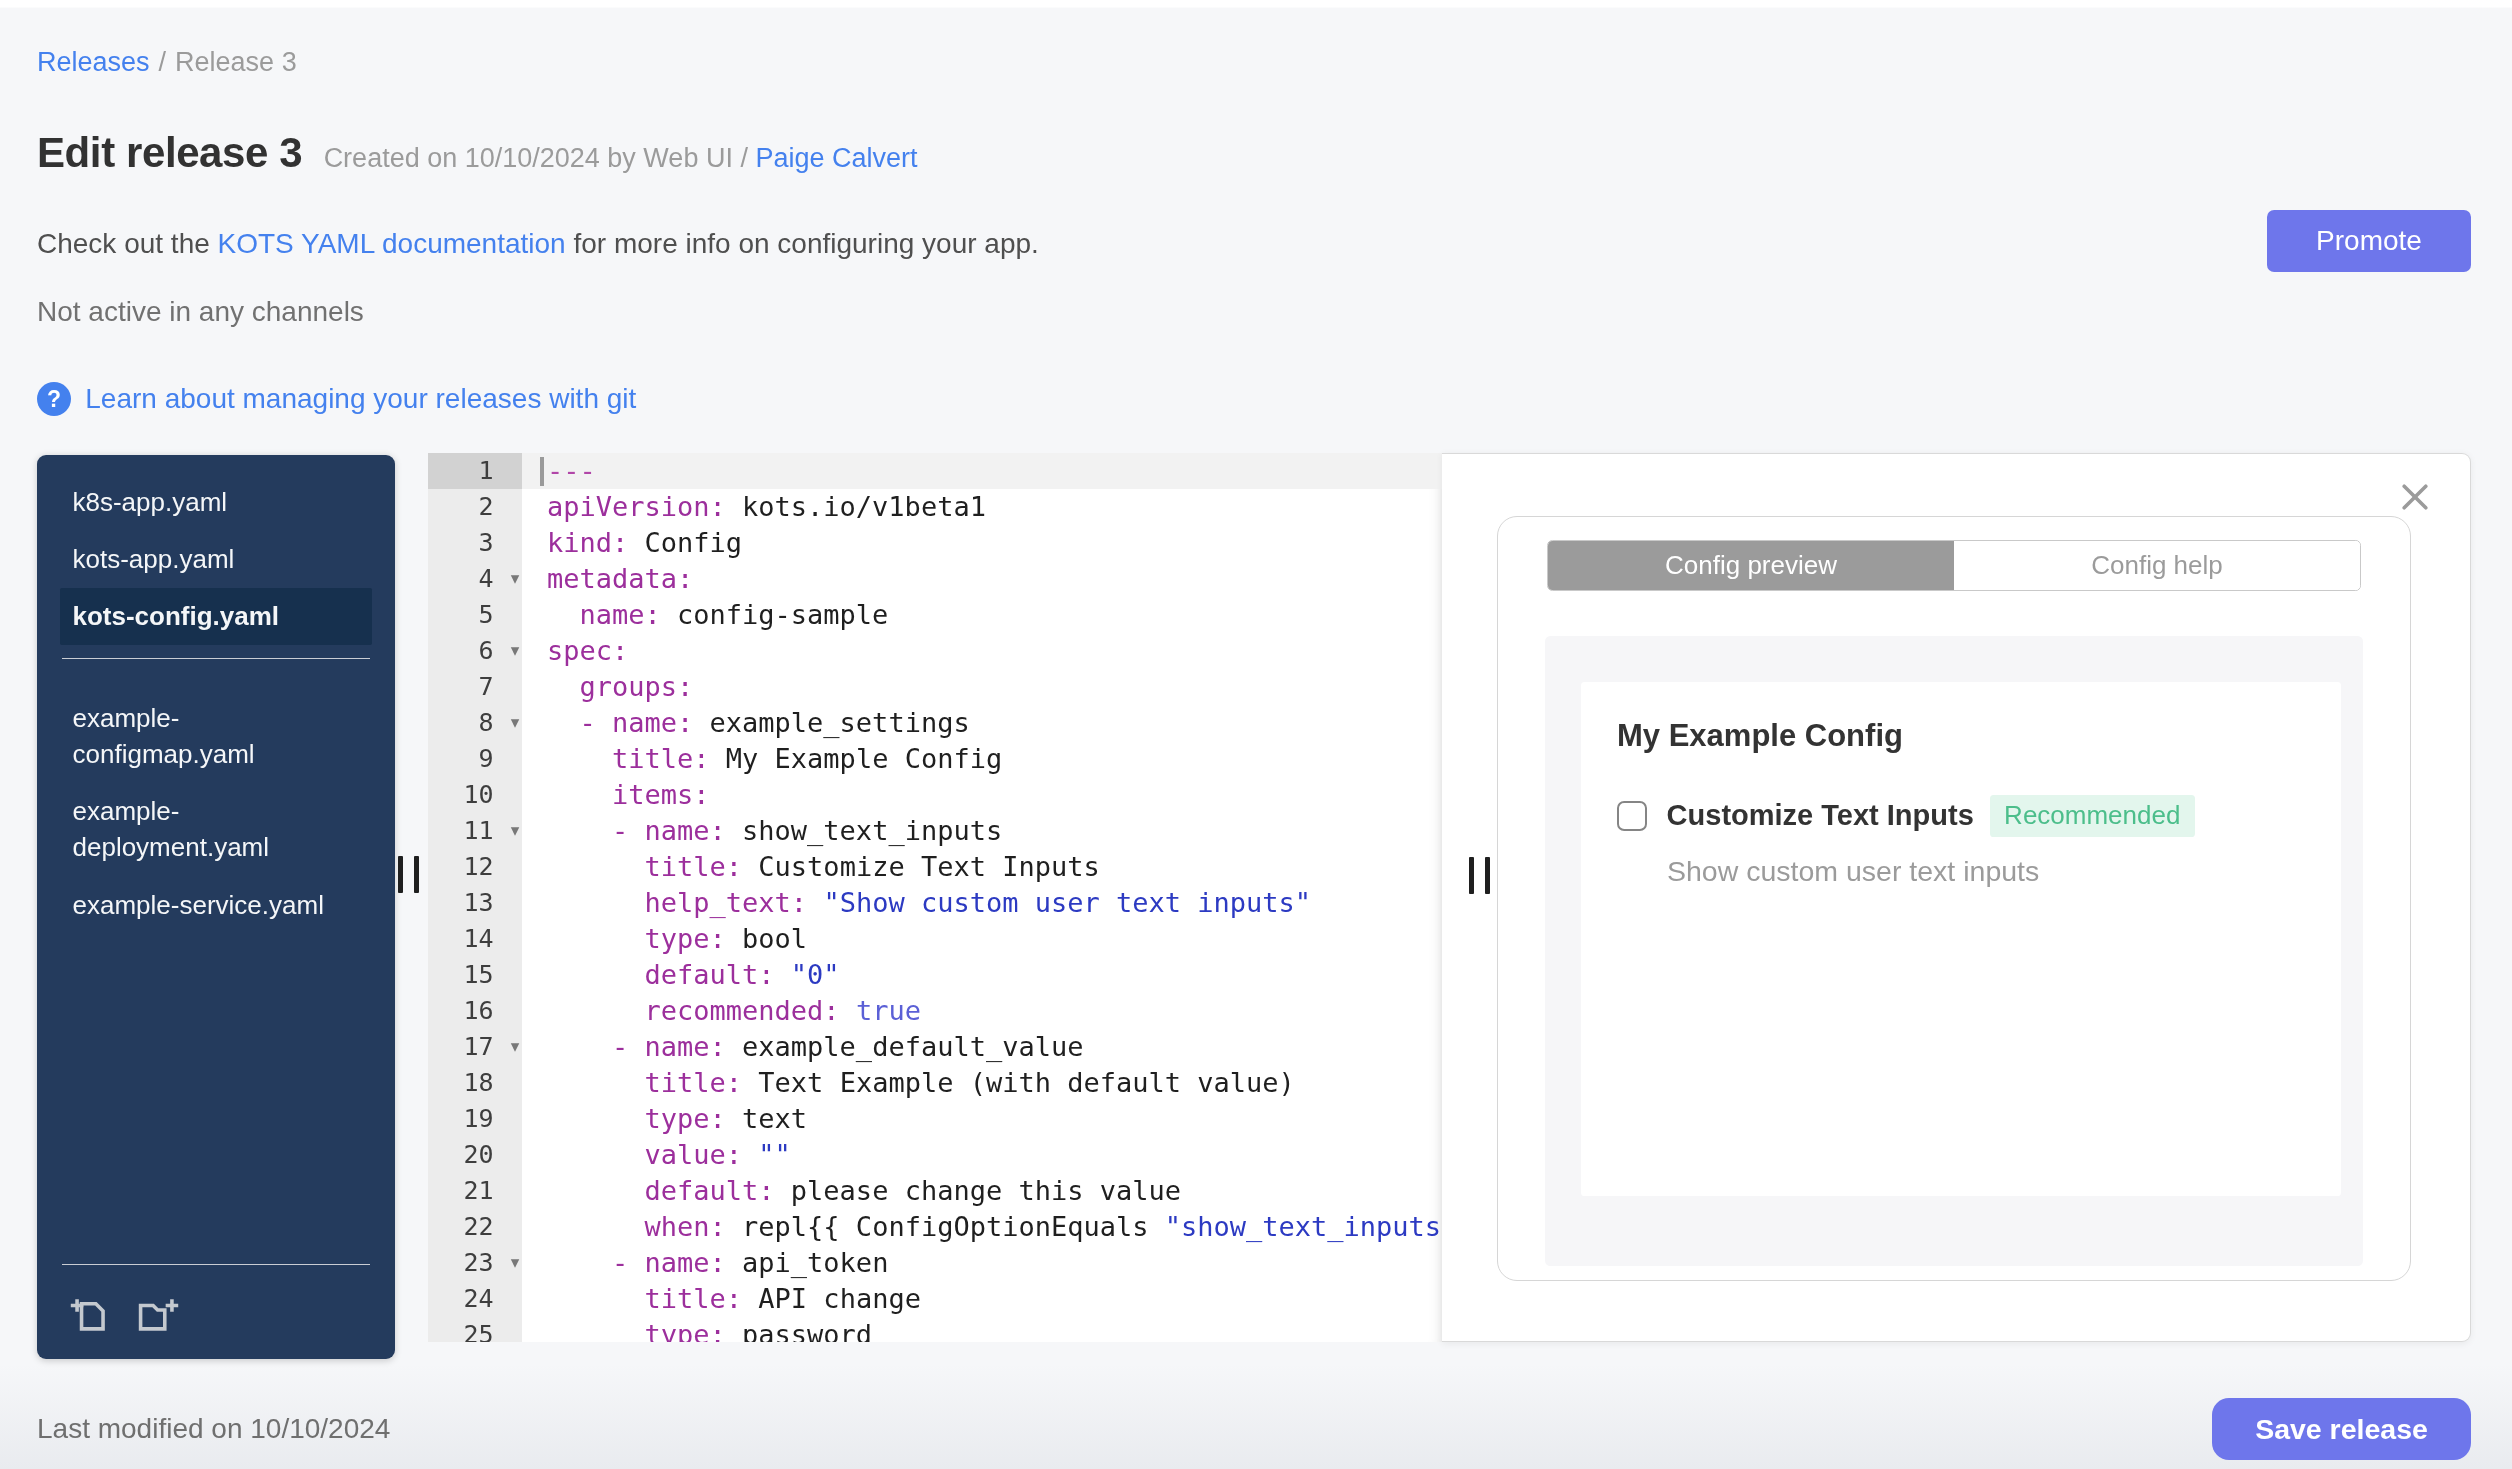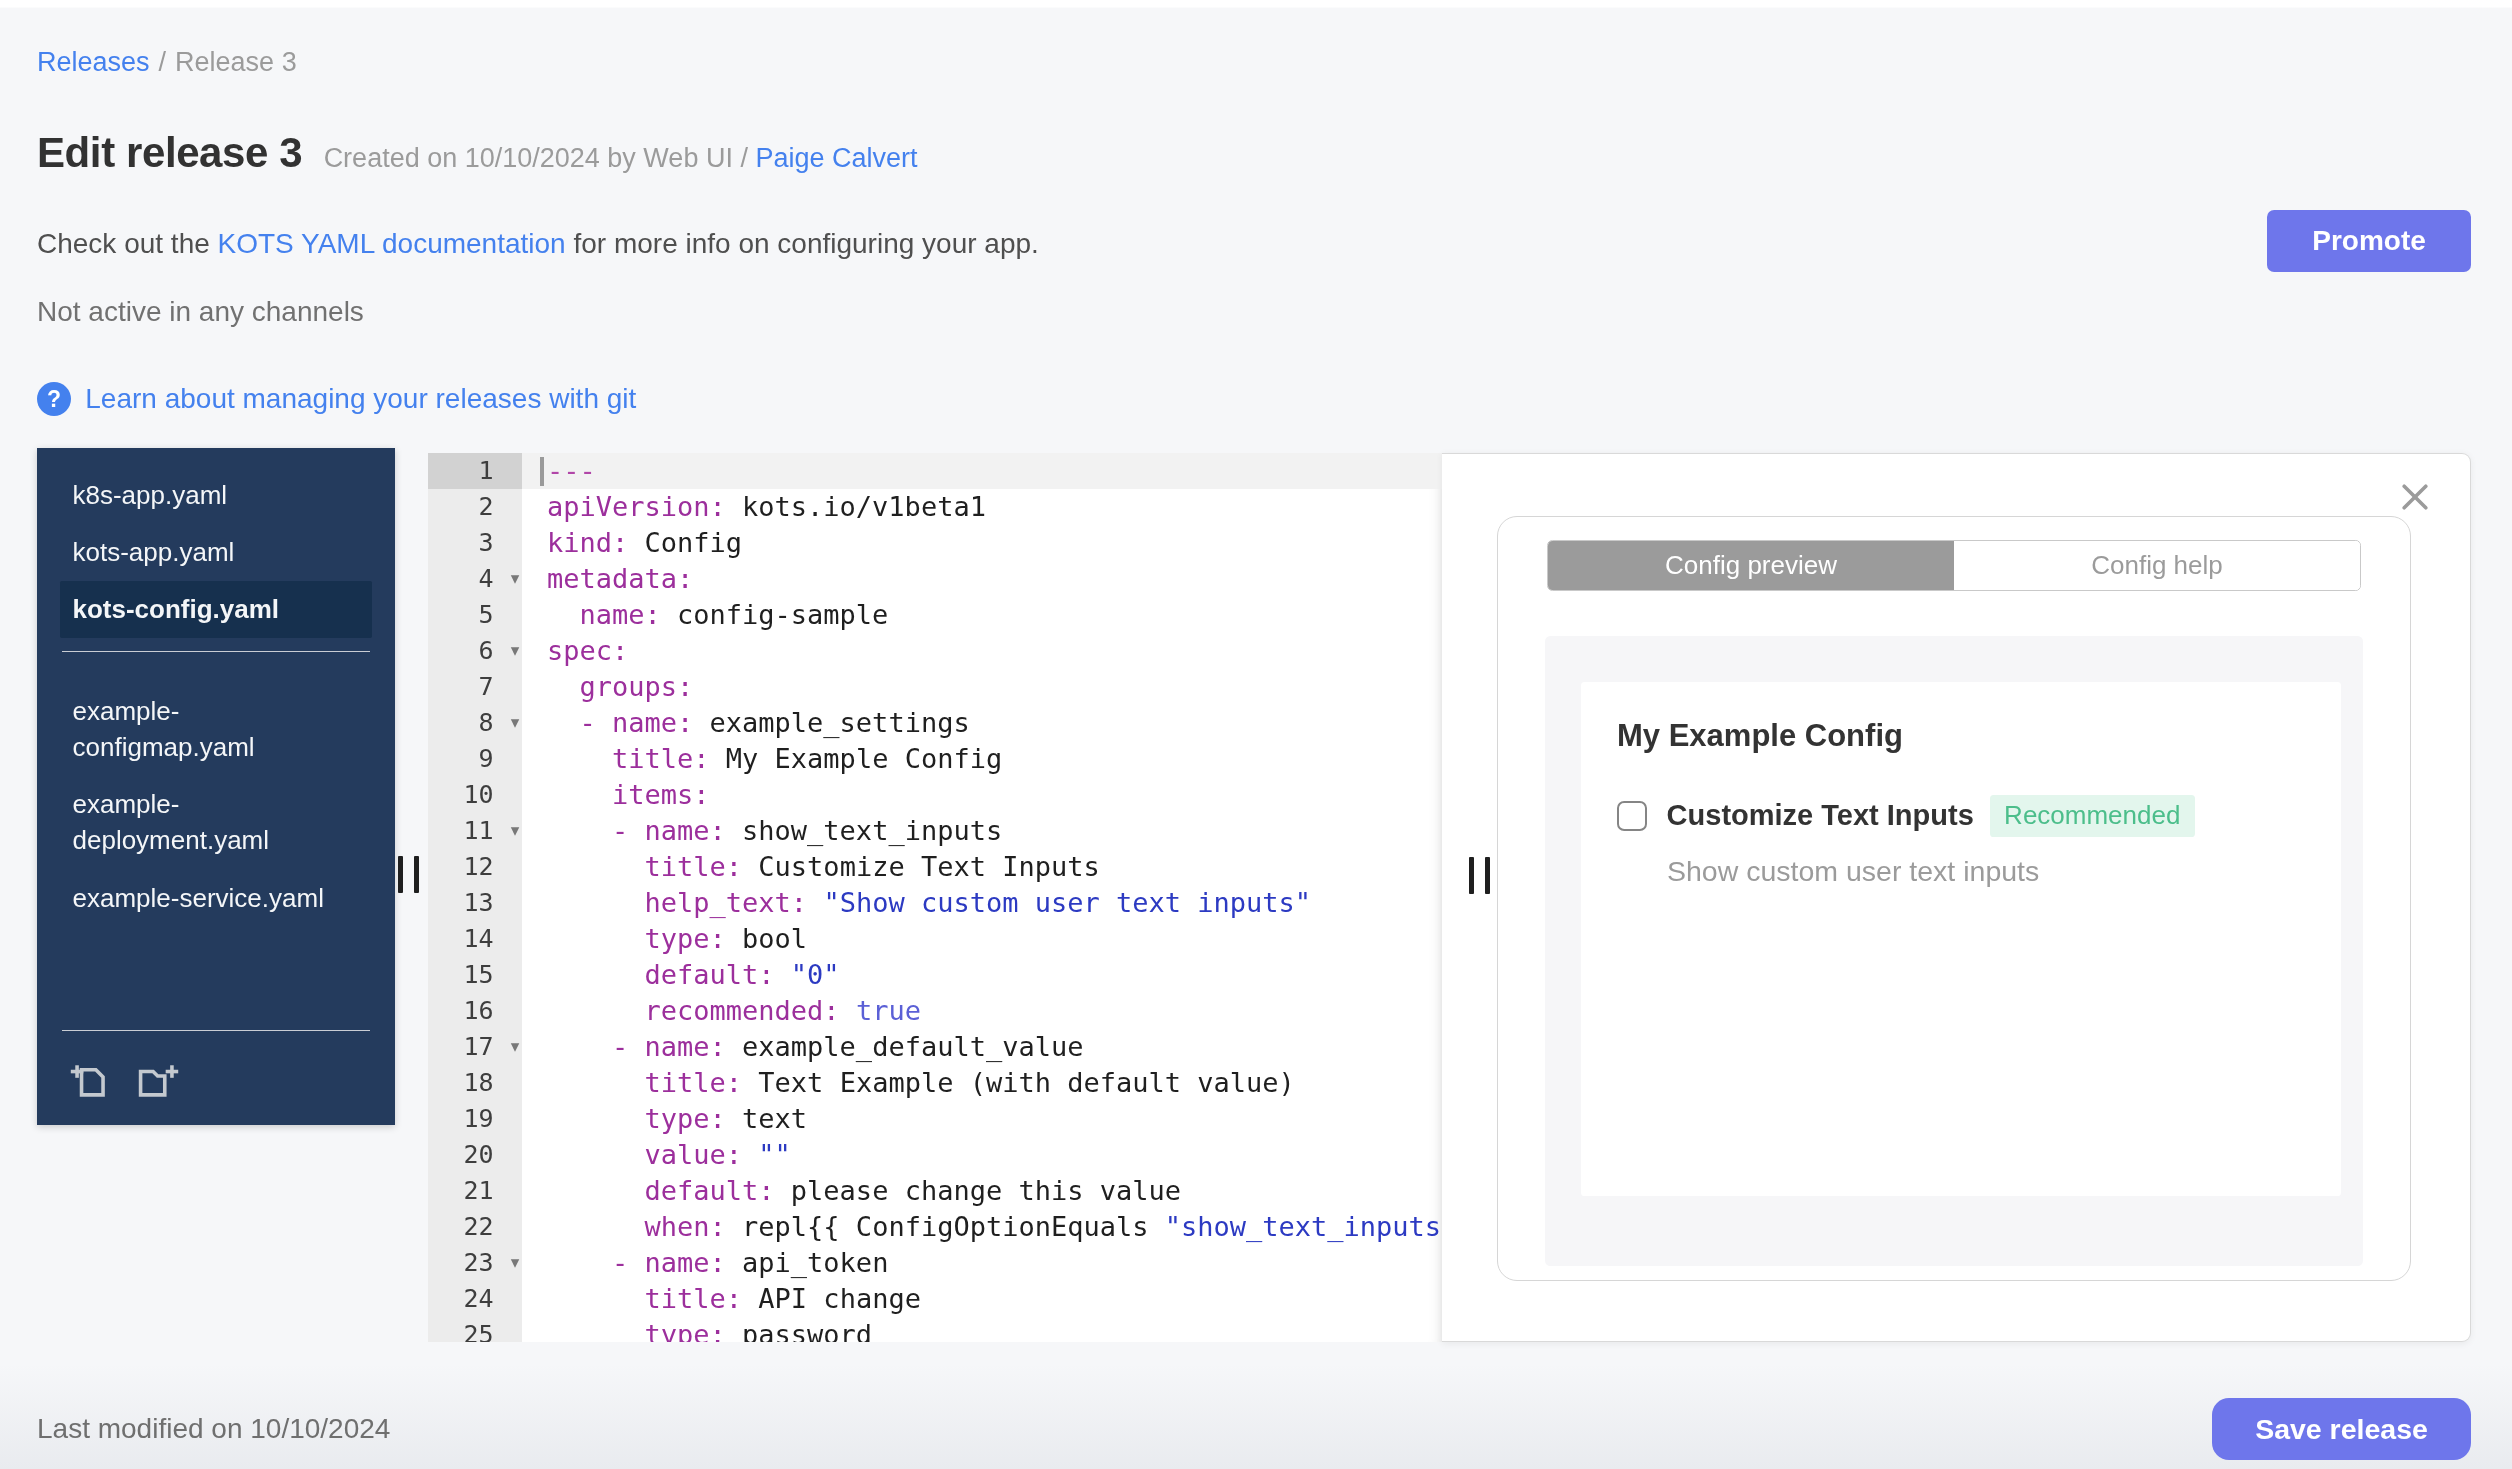--- a/index.html
+++ b/index.html
@@ -43,29 +43,29 @@
   .git-row{display:flex;align-items:center;margin:52px 0 0 37px;}
   .git-row .q-icon{
     width:34px;height:34px;border-radius:50%;background:var(--accent-blue);
     color:#fff;font-size:23px;font-weight:bold;display:flex;align-items:center;justify-content:center;flex:none;
   }
   .git-row a{margin-left:14.3px;font-size:28px;color:var(--accent-blue);text-decoration:none;cursor:pointer;}
 
   .promote-btn{
     position:absolute;top:210px;right:41px;width:204px;height:62px;
     background:var(--primary-button);color:#fff;border:none;border-radius:7.1px;
-    font-size:28px;font-weight:bold;font-family:inherit;cursor:pointer;
+    font-size:28px;font-weight:normal;font-family:inherit;cursor:pointer;
   }
 
   
   .workspace{position:relative;margin-top:30px;height:896px;}
 
   .sidebar{
-    position:absolute;left:37px;top:2px;width:358px;height:677px;
-    background:var(--sidebar-bg);border-radius:0;
+    position:absolute;left:37px;top:9px;width:358px;height:904px;
+    background:var(--sidebar-bg);border-radius:9px;
     box-shadow:0 1.8px 7.1px rgba(0,0,0,.18);
     color:#f4f6f8;overflow:hidden;
   }
   .file-list{list-style:none;padding:18px 23px 0;}
   .file-list .file{
     padding:10.7px 12.5px;font-size:26px;line-height:36px;cursor:pointer;
     border-radius:1.8px;overflow-wrap:break-word;max-width:294px;
   }
   .file-list .file.selected{background:var(--sidebar-selected-bg);font-weight:bold;max-width:none;}
   .sidebar-divider{border:none;border-top:1.8px solid #c9cdd4;margin:12.5px 25px;}

